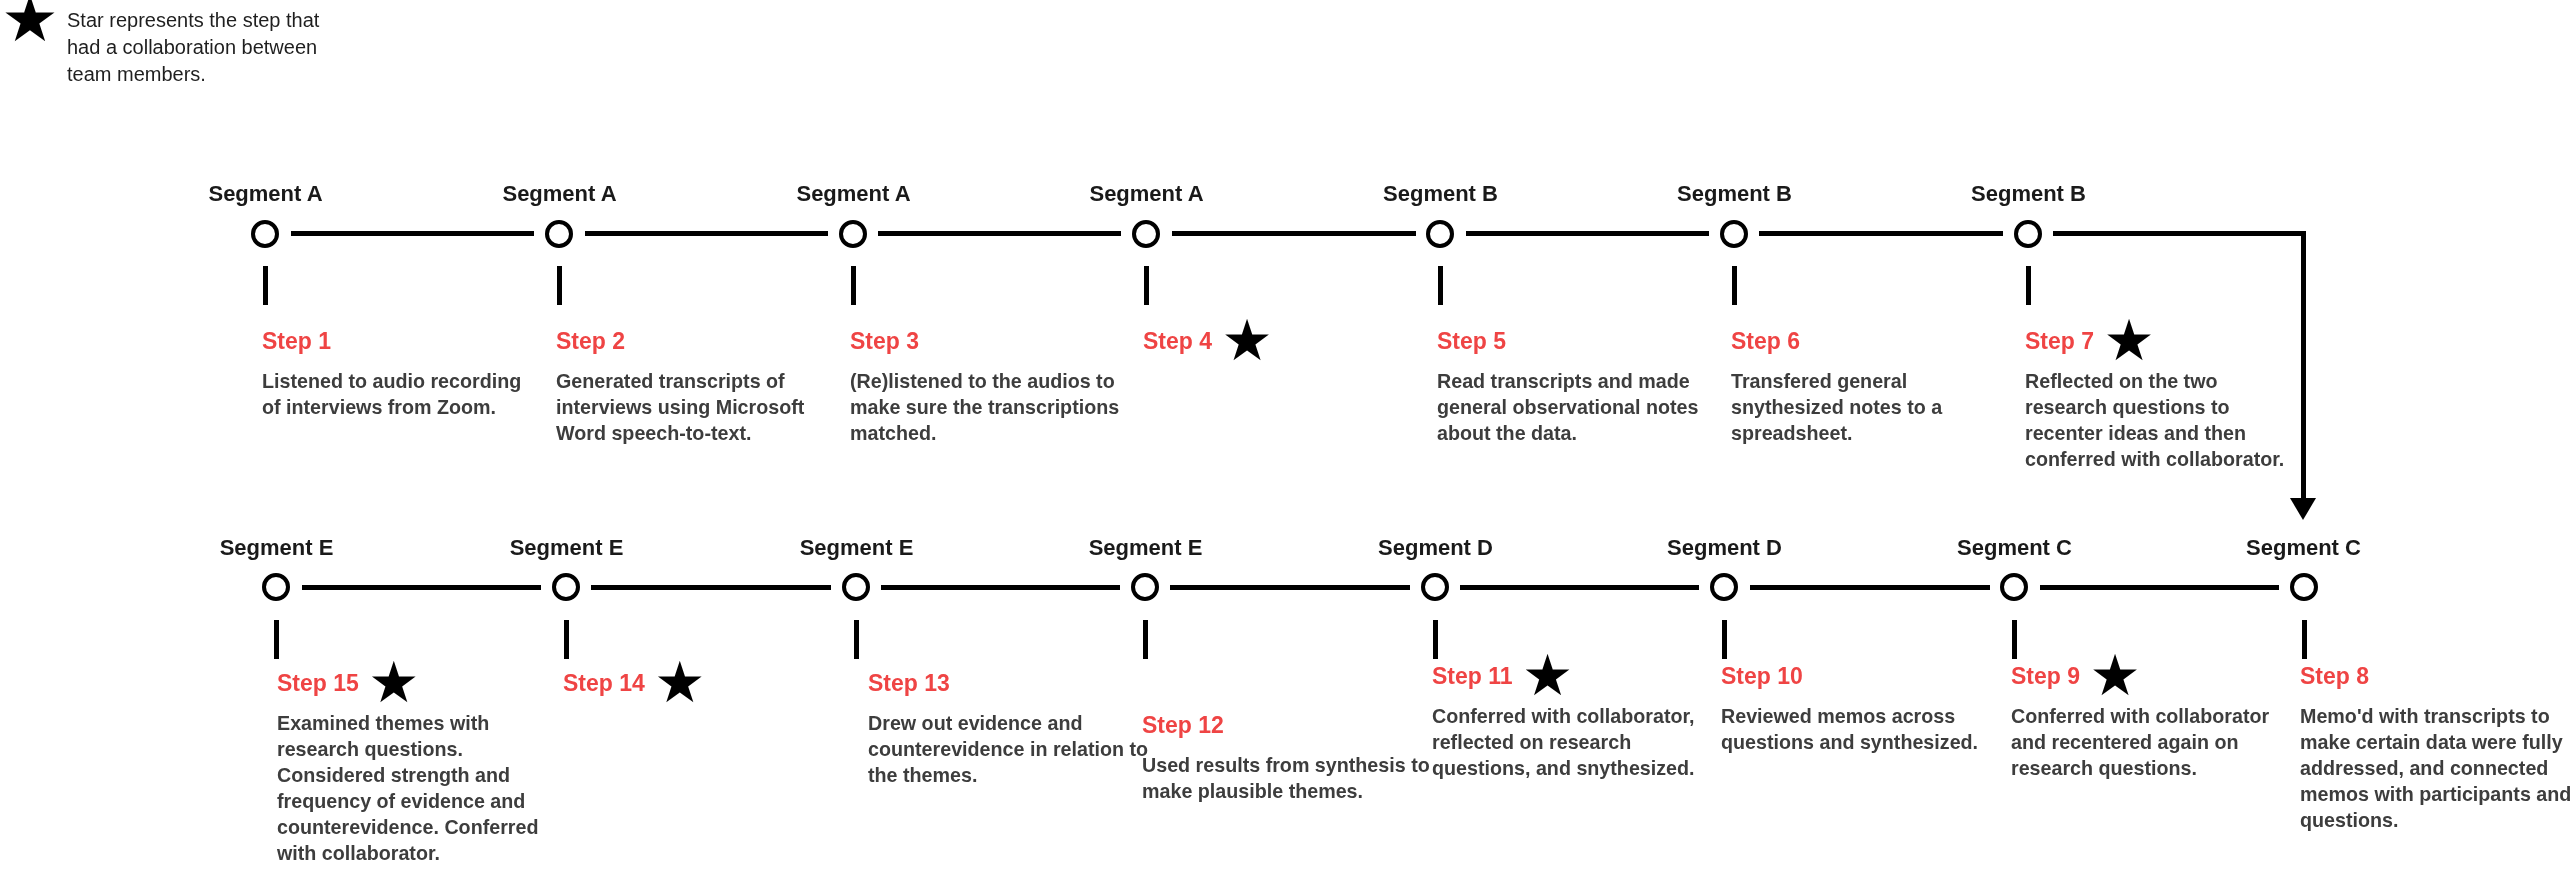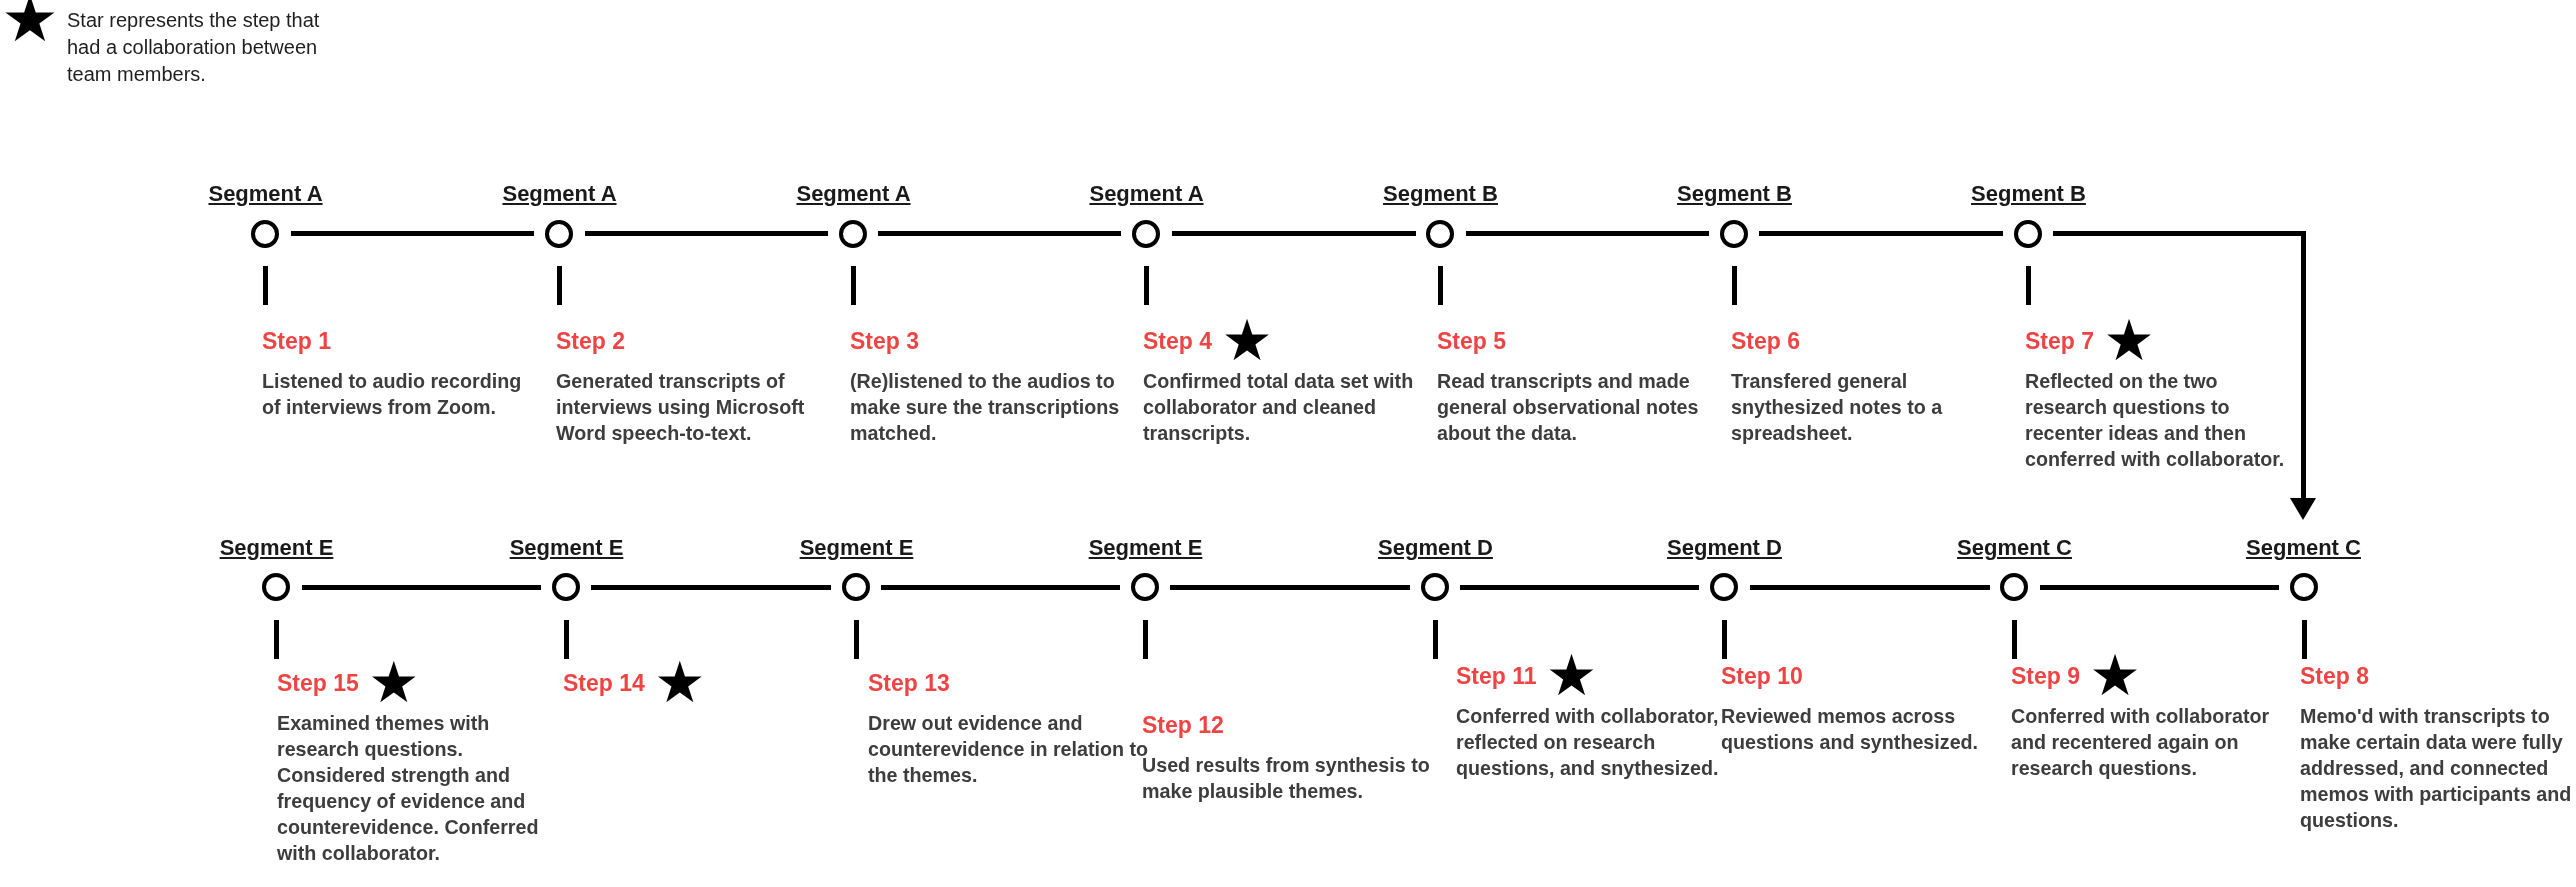--- a/index.html
+++ b/index.html
@@ -60,21 +60,20 @@
     height: 39px;
     background: #000000;
   }
   .seg-label {
     position: absolute;
     width: 179px;
     text-align: center;
     font-size: 22px;
     font-weight: bold;
     color: #1a1a1a;
-    text-decoration: underline;
   }
   .arrowhead {
     position: absolute;
     width: 0;
     height: 0;
     border-left: 13.7px solid transparent;
     border-right: 13.7px solid transparent;
     border-top: 22px solid #000000;
   }
   
@@ -178,23 +177,20 @@
       </div>
     <div class="step-desc">(Re)listened to the audios to
 make sure the transcriptions
 matched.</div>
   </div>
   <div class="step-block" style="left:1143px; top:327px;">
     <div class="step-head">
       <span class="step-title">Step 4</span>
       <span class="step-star">★</span>
     </div>
-    <div class="step-desc">Confirmed total data set with
-collaborator and cleaned
-transcripts.</div>
   </div>
   <div class="step-block" style="left:1437px; top:327px;">
     <div class="step-head">
         <span class="step-title">Step 5</span>
       </div>
     <div class="step-desc">Read transcripts and made
 general observational notes
 about the data.</div>
   </div>
   <div class="step-block" style="left:1731px; top:327px;">
@@ -277,21 +273,21 @@
 counterevidence in relation to
 the themes.</div>
   </div>
   <div class="step-block" style="left:1142px; top:669px;margin-top:42px;">
     <div class="step-head">
         <span class="step-title">Step 12</span>
       </div>
     <div class="step-desc">Used results from synthesis to
 make plausible themes.</div>
   </div>
-  <div class="step-block" style="left:1432px; top:662px;margin-left:24px;">
+  <div class="step-block" style="left:1432px; top:662px;">
     <div class="step-head">
       <span class="step-title">Step 11</span>
       <span class="step-star">★</span>
     </div>
     <div class="step-desc">Conferred with collaborator,
 reflected on research
 questions, and snythesized.</div>
   </div>
   <div class="step-block" style="left:1721px; top:662px;">
     <div class="step-head">

